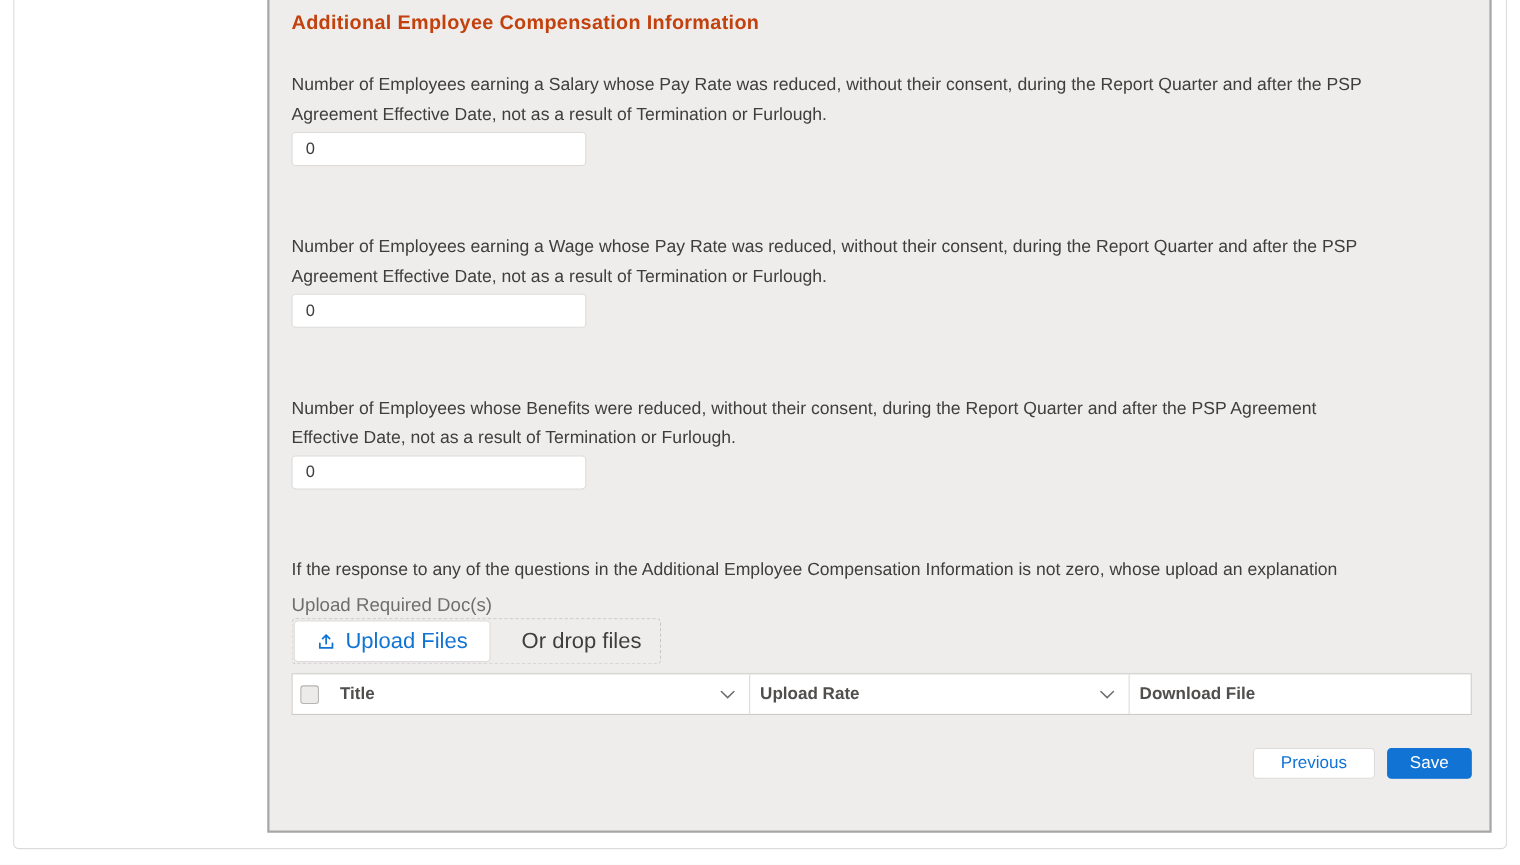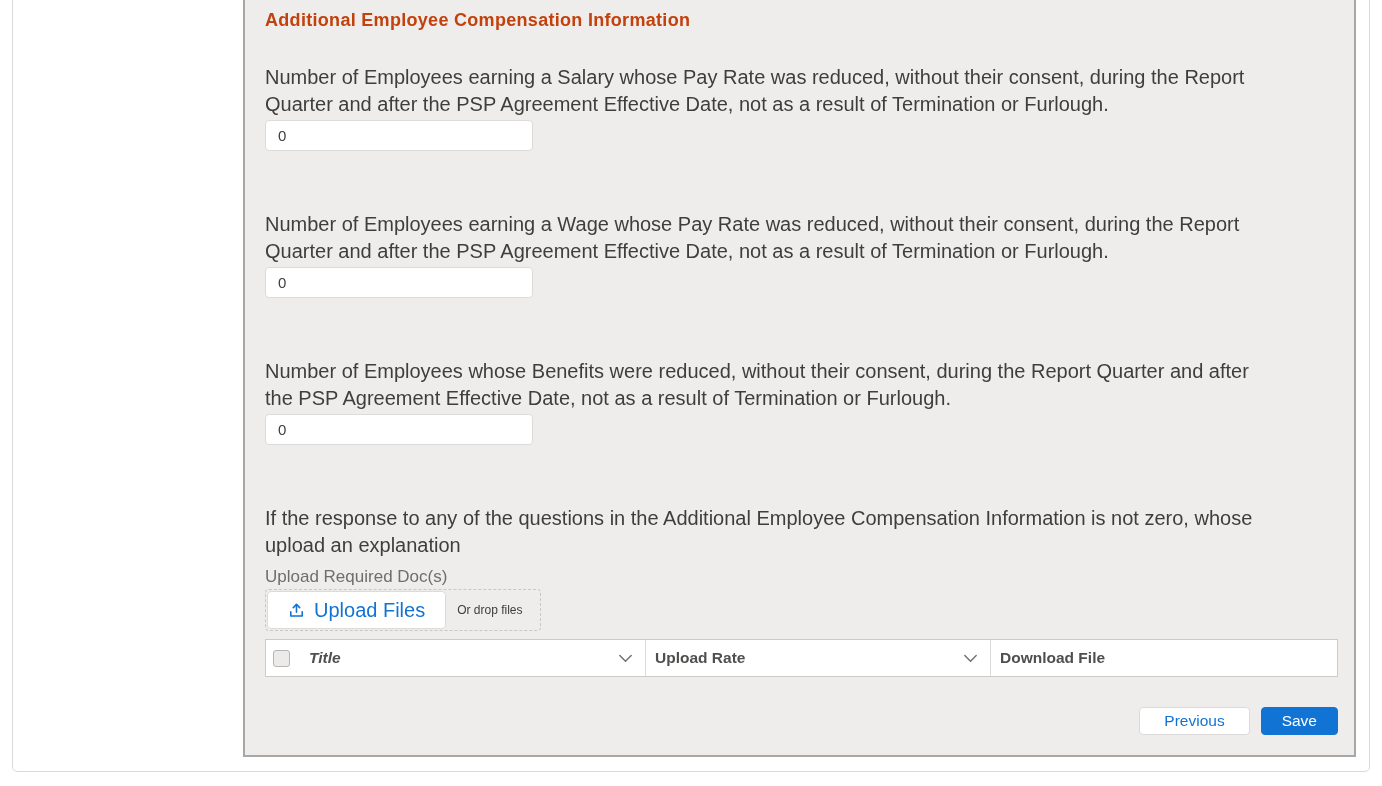--- a/index.html
+++ b/index.html
@@ -27,21 +27,21 @@
 
   .section-title {
     font-size: 18px; line-height: 24px;
     font-weight: 600; letter-spacing: 0.3px;
     color: #c2410c;
   }
 
   .question { margin-top: 60px; }
   .question.first { margin-top: 32px; }
   .q-label {
-    font-size: 20px; line-height: 27px;
+    font-size: 16px; line-height: 27px;
     color: #3e3e3c; max-width: 990px;
   }
   .q-input {
     display: block; margin-top: 2px;
     width: 268px; height: 31px;
     border: 1px solid #dddbda; border-radius: 4px;
     background: #ffffff; padding: 0 12px;
     font-family: "Liberation Sans", sans-serif;
     font-size: 15px; color: #3e3e3c;
     outline: none;
@@ -61,35 +61,35 @@
   }
   .upload-btn {
     display: inline-flex; align-items: center; gap: 9px;
     height: 38px; padding: 0 20px;
     background: #ffffff;
     border: 1px solid #dddbda; border-radius: 4px;
     color: #1173d4; font-size: 20px;
     font-family: "Liberation Sans", sans-serif;
     cursor: pointer;
   }
-  .drop-label { font-size: 12px; color: #3e3e3c; margin: 0 16px 0 11px; }
+  .drop-label { font-size: 20px; color: #3e3e3c; margin: 0 16px 0 28px; }
 
   .table-header {
     margin-top: 8px;
     width: 1073px; height: 38px;
     display: flex; align-items: stretch;
     background: #ffffff;
     border: 1px solid #cdcbca;
   }
   .th-col {
     display: flex; align-items: center;
     border-right: 1px solid #dddbda;
     overflow: hidden;
   }
-  .th-col.col-title { width: 380px; padding: 0 12px 0 7px; font-style: italic; }
+  .th-col.col-title { width: 416px; padding: 0 12px 0 7px; }
   .th-col.col-date { width: 345px; padding: 0 12px 0 9px; }
   .th-col.col-download { flex: 1; padding: 0 12px 0 9px; border-right: none; }
   .th-label { font-weight: 700; font-size: 15.5px; color: #514f4d; }
   .col-title .th-label { margin-left: 19px; }
   .th-spacer { flex: 1; }
   .checkbox {
     width: 17px; height: 17px;
     background: #ecebea;
     border: 1px solid #b7b5b3; border-radius: 3px;
     display: inline-block; cursor: pointer;

